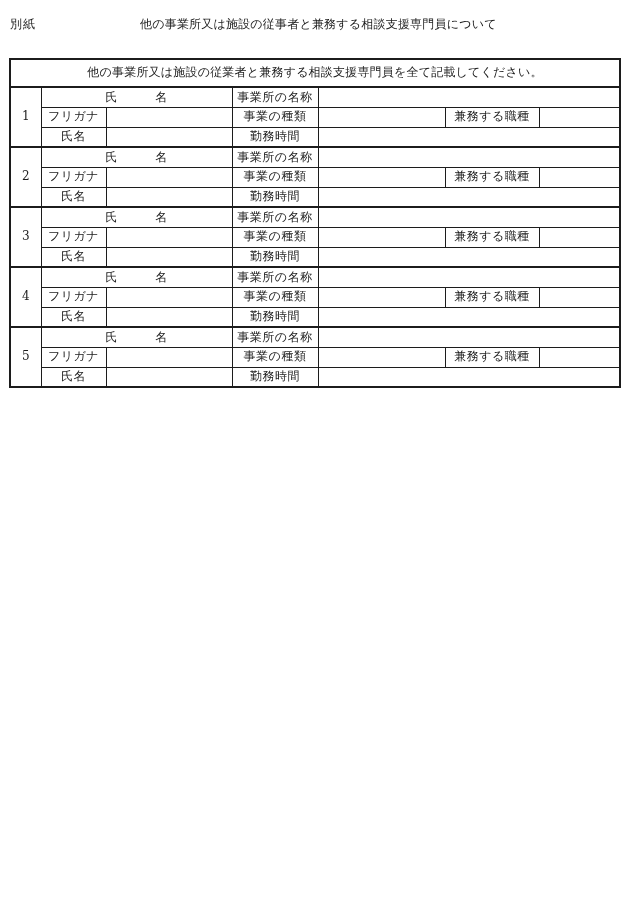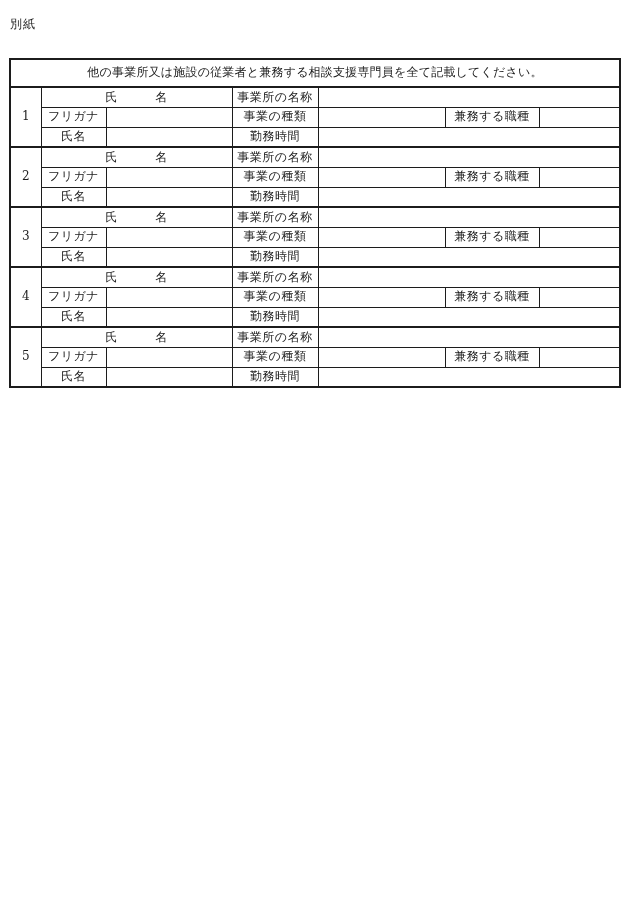--- a/index.html
+++ b/index.html
@@ -47,20 +47,21 @@
   td.num { font-size: 12px; }
   td.lbl { letter-spacing: 0.5px; }
   td.val { background: #ffffff; }
 </style>
 </head>
 <body>
 
 <div class="page">
   <div class="doc-header">
     <span class="attachment-label">別紙</span>
+    <span class="doc-title">他の事業所又は施設の従事者と兼務する相談支援専門員について</span>
   </div>
 
   <table class="form">
     <colgroup>
       <col style="width:31px">
         <col style="width:65px">
         <col style="width:126px">
         <col style="width:86px">
         <col style="width:127px">
         <col style="width:94px">

